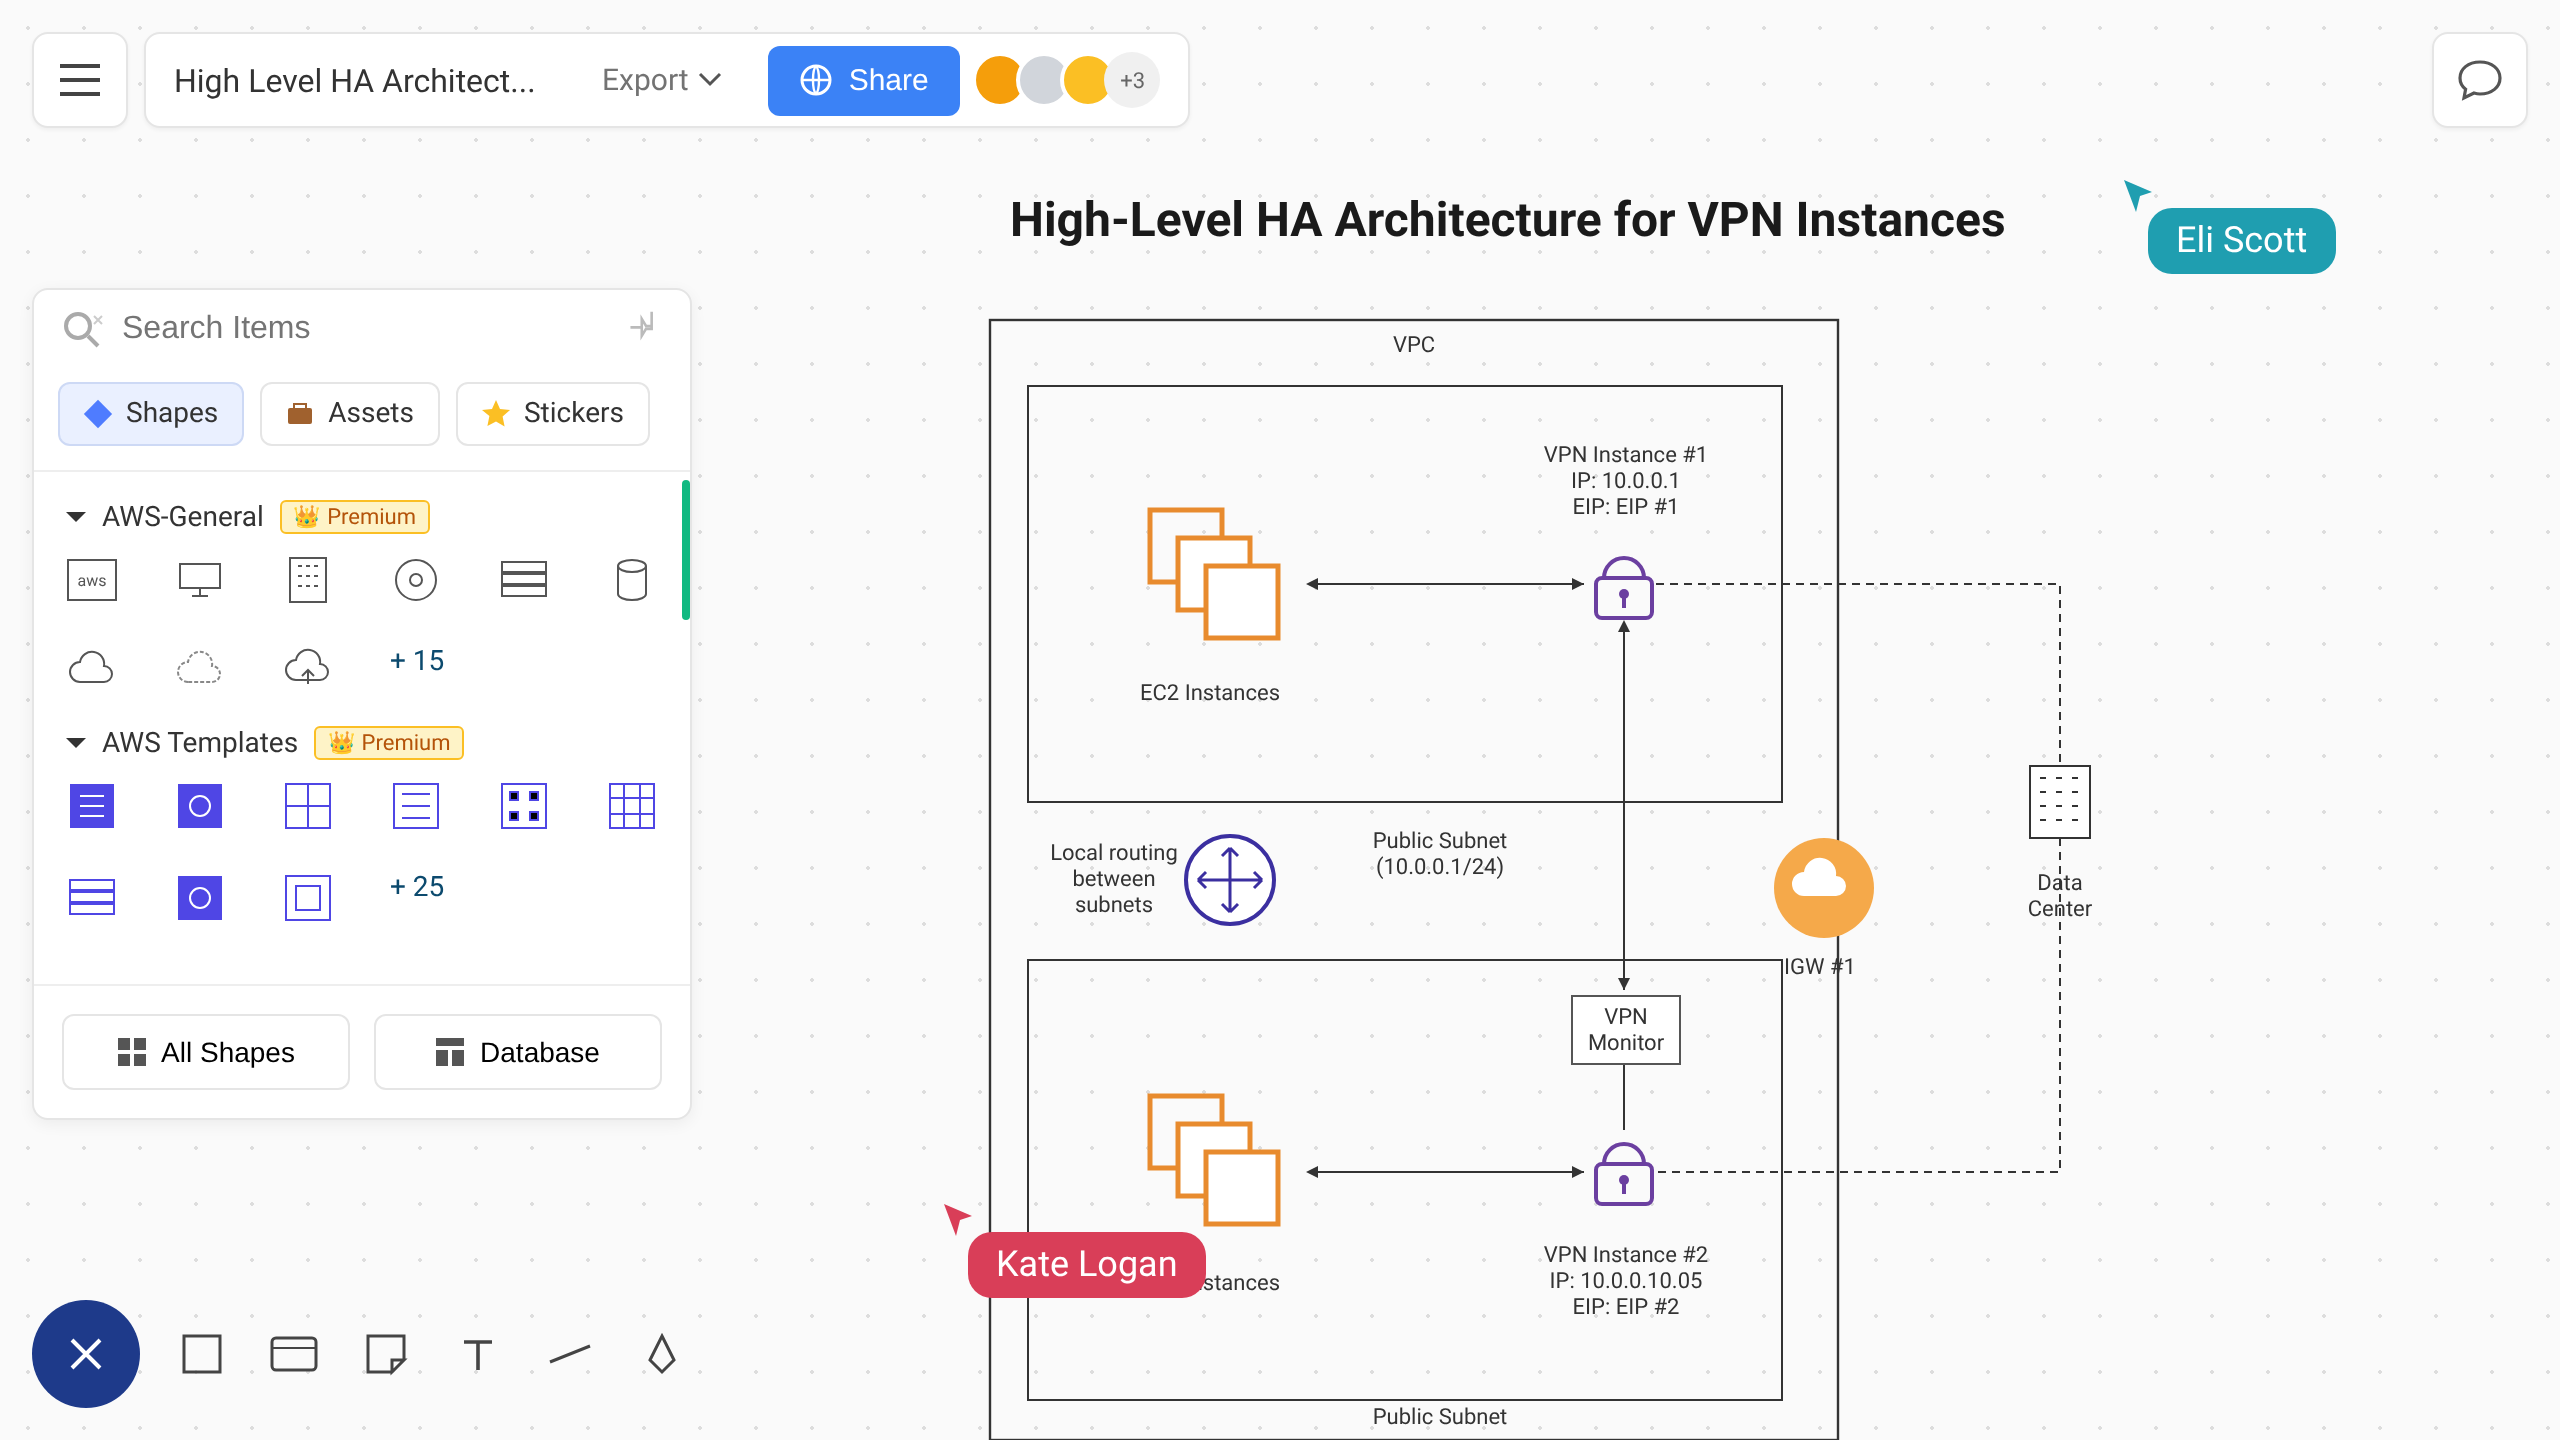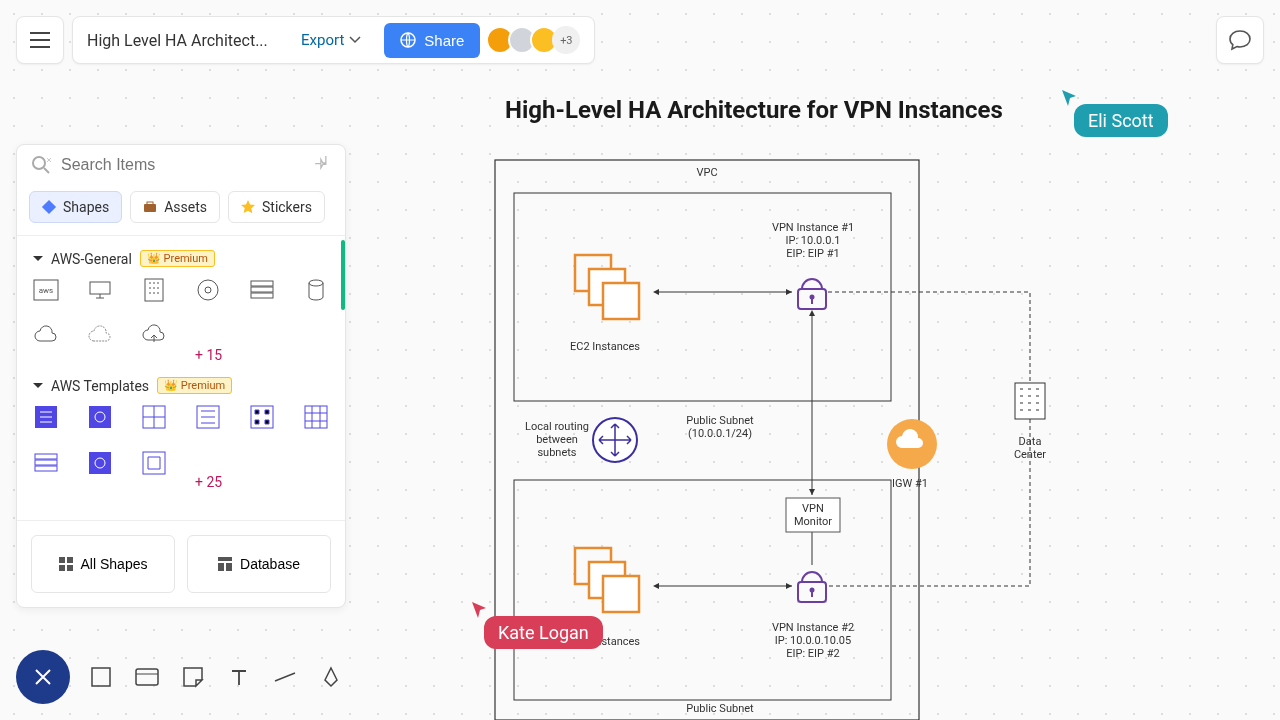--- a/index.html
+++ b/index.html
@@ -6,21 +6,21 @@
 body { font-family: -apple-system, BlinkMacSystemFont, "Segoe UI", Roboto, sans-serif; background: #fafafa; width: 1280px; height: 720px; overflow: hidden; position: relative; }
 
 
 .canvas-bg { position: absolute; inset: 0; background-image: radial-gradient(circle, #ddd 1px, transparent 1px); background-size: 28px 28px; z-index: 0; }
 
 
 .topbar { position: absolute; top: 16px; left: 16px; display: flex; gap: 8px; align-items: center; z-index: 10; }
 .icon-btn { width: 48px; height: 48px; border-radius: 8px; background: #fff; border: 1px solid #e5e5e5; display: flex; align-items: center; justify-content: center; cursor: pointer; box-shadow: 0 1px 2px rgba(0,0,0,0.05); }
 .doc-bar { height: 48px; background: #fff; border-radius: 8px; border: 1px solid #e5e5e5; display: flex; align-items: center; padding: 0 14px; gap: 12px; box-shadow: 0 1px 2px rgba(0,0,0,0.05); }
 .doc-title { font-size: 16px; color: #333; width: 190px; overflow: hidden; text-overflow: ellipsis; white-space: nowrap; }
-.export-btn { display: flex; align-items: center; gap: 6px; padding: 8px 12px; cursor: pointer; font-size: 15px; color: #0369a1; }
+.export-btn { display: flex; align-items: center; gap: 6px; padding: 8px 12px; cursor: pointer; font-size: 15px; color: #737373; }
 .share-btn { background: #3b82f6; color: #fff; border: none; border-radius: 6px; padding: 9px 16px; font-size: 15px; cursor: pointer; display: flex; align-items: center; gap: 8px; }
 .avatar-stack { display: flex; align-items: center; }
 .avatar { width: 28px; height: 28px; border-radius: 50%; border: 2px solid #fff; margin-left: -6px; }
 .avatar-more { width: 28px; height: 28px; border-radius: 50%; background: #f0f0f0; display: flex; align-items: center; justify-content: center; font-size: 11px; color: #666; margin-left: -6px; }
 
 .chat-btn { position: absolute; top: 16px; right: 16px; z-index: 10; }
 
 
 .left-panel { position: absolute; top: 144px; left: 16px; width: 330px; background: #fff; border-radius: 8px; border: 1px solid #e5e5e5; z-index: 10; box-shadow: 0 2px 8px rgba(0,0,0,0.06); }
 .search-row { display: flex; align-items: center; padding: 10px 14px; }
@@ -29,23 +29,23 @@
 .tabs-row { display: flex; gap: 8px; padding: 6px 12px 12px; }
 .tab { border: 1px solid #e5e5e5; border-radius: 6px; padding: 7px 12px; font-size: 14px; color: #333; cursor: pointer; display: flex; align-items: center; gap: 7px; }
 .tab.active { background: #eaf0ff; border-color: #cdd9f5; }
 .scroll-body { max-height: 310px; overflow: hidden; padding: 0 16px; position: relative; border-top: 1px solid #eee; border-bottom: 1px solid #eee; }
 .scroll-thumb { position: absolute; top: 4px; right: 0; width: 4px; height: 70px; background: #10b981; border-radius: 2px; }
 .cat-header { display: flex; align-items: center; gap: 8px; font-size: 14px; color: #333; padding: 14px 0 10px; }
 .badge-premium { background: #fef3c7; border: 1px solid #fbbf24; color: #b45309; font-size: 11px; padding: 1px 6px; border-radius: 3px; display: inline-flex; align-items: center; gap: 3px; }
 .shape-grid { display: flex; flex-wrap: wrap; gap: 20px 28px; }
 .shape-cell { width: 26px; height: 26px; display: flex; align-items: center; justify-content: center; color: #666; cursor: pointer; }
 .shape-cell.blue { color: #4f46e5; }
-.more-count { color: #be185d; font-size: 14px; cursor: pointer; margin-top: 24px; }
+.more-count { color: #0c4a6e; font-size: 14px; cursor: pointer; }
 .bottom-btns { display: flex; gap: 12px; padding: 14px; }
-.bottom-btn { flex: 1; border: 1px solid #e5e5e5; border-radius: 6px; padding: 20px; font-size: 14px; background: #fff; cursor: pointer; display: flex; align-items: center; justify-content: center; gap: 8px; }
+.bottom-btn { flex: 1; border: 1px solid #e5e5e5; border-radius: 6px; padding: 10px; font-size: 14px; background: #fff; cursor: pointer; display: flex; align-items: center; justify-content: center; gap: 8px; }
 
 
 .bottom-tools { position: absolute; left: 16px; bottom: 16px; display: flex; gap: 16px; align-items: center; z-index: 10; }
 .close-circle { width: 54px; height: 54px; border-radius: 50%; background: #1e3a8a; display: flex; align-items: center; justify-content: center; cursor: pointer; color: #fff; }
 .tool-item { width: 30px; height: 30px; display: flex; align-items: center; justify-content: center; cursor: pointer; color: #444; }
 
 
 .diagram { position: absolute; top: 0; left: 0; width: 1280px; height: 720px; z-index: 1; }
 .diag-title { position: absolute; top: 96px; left: 505px; font-size: 24px; font-weight: 700; color: #1a1a1a; }
 

